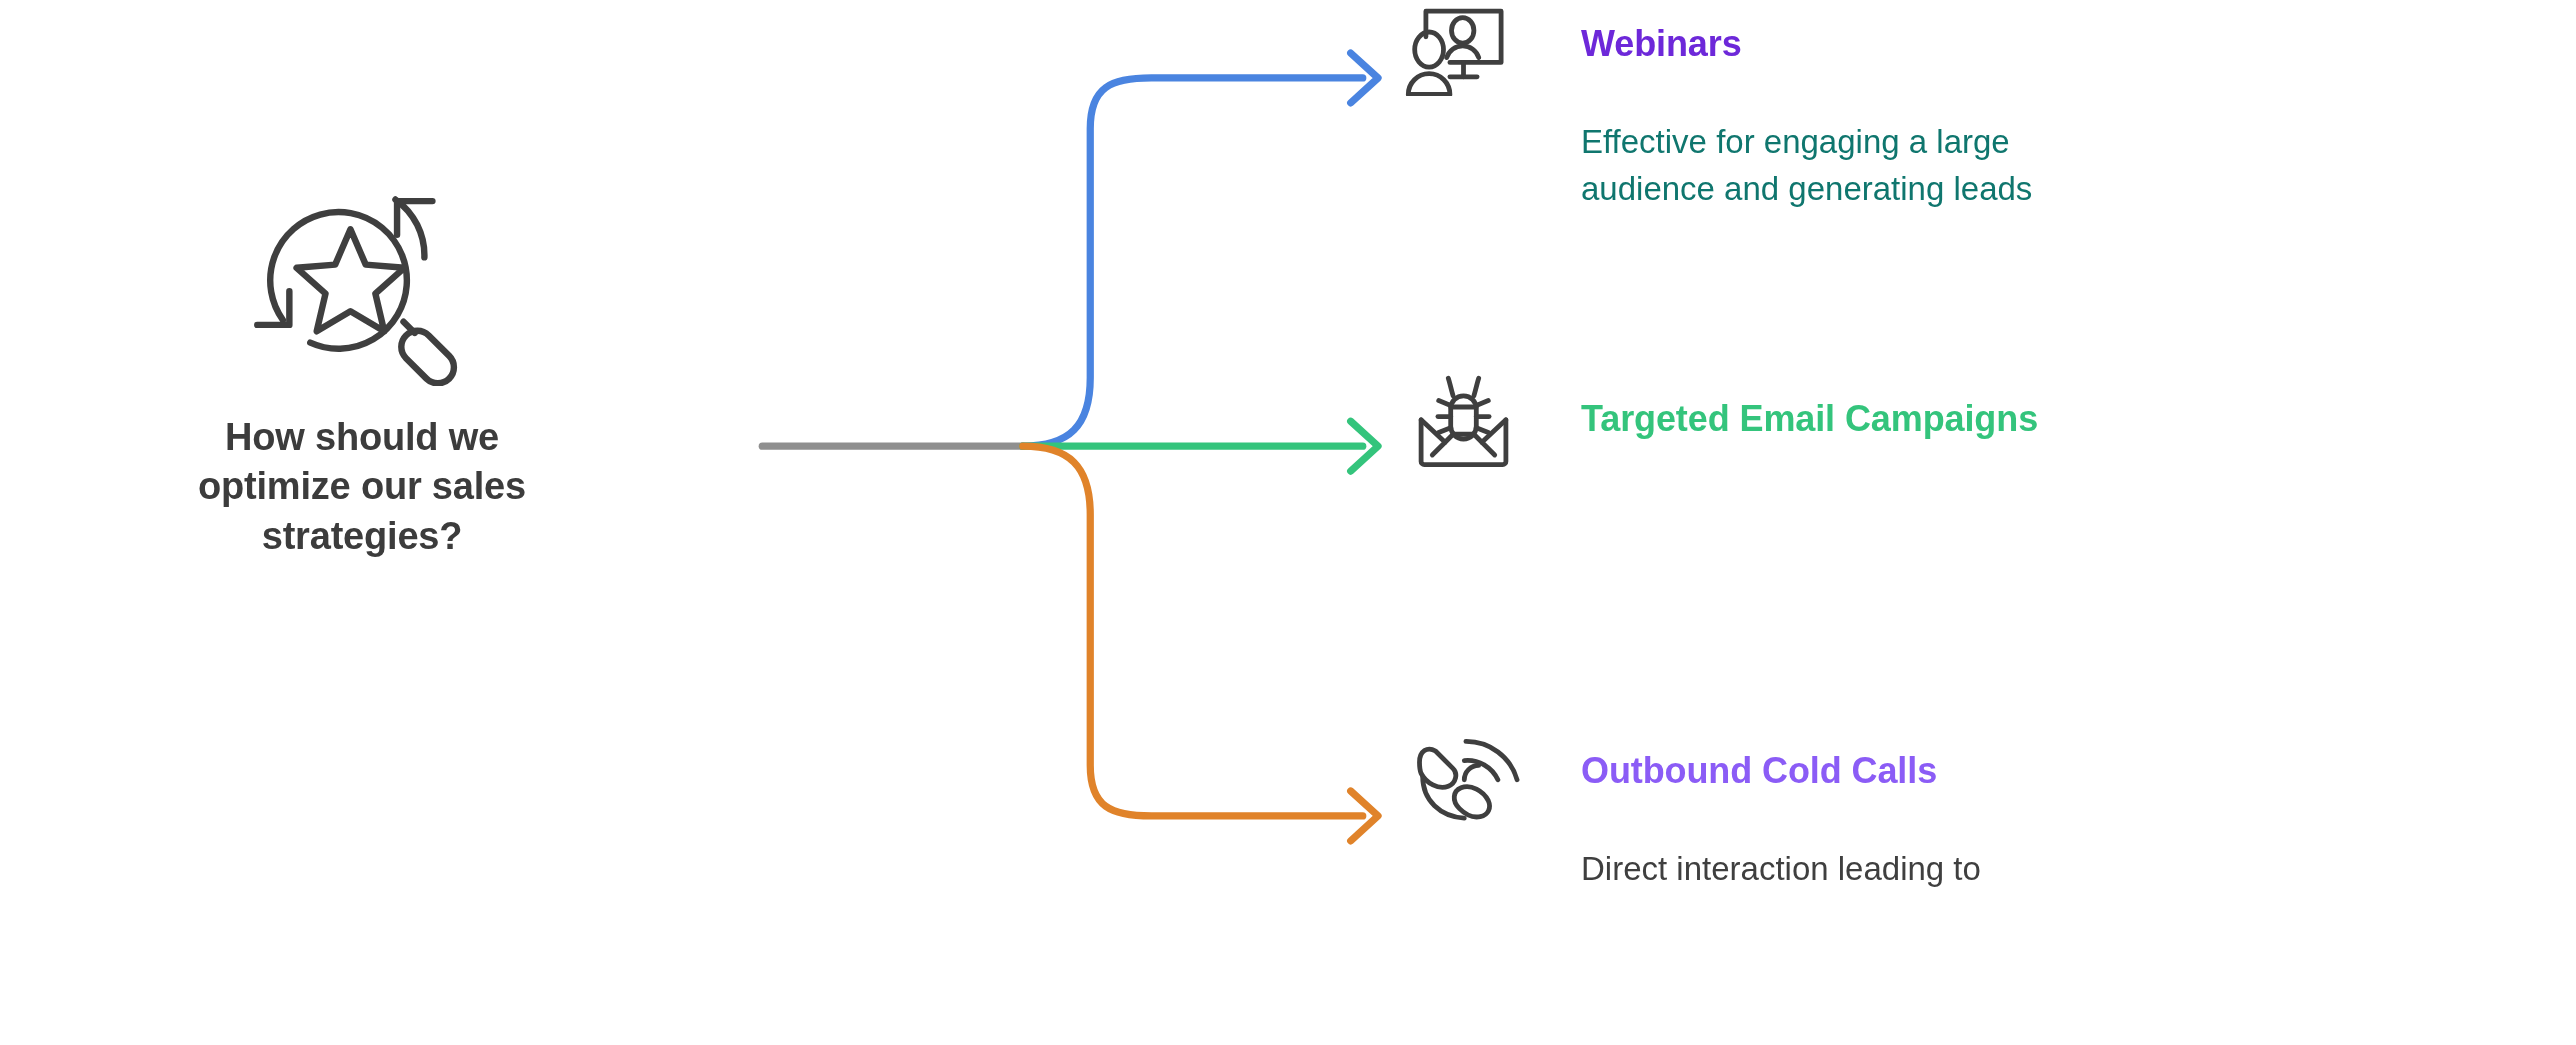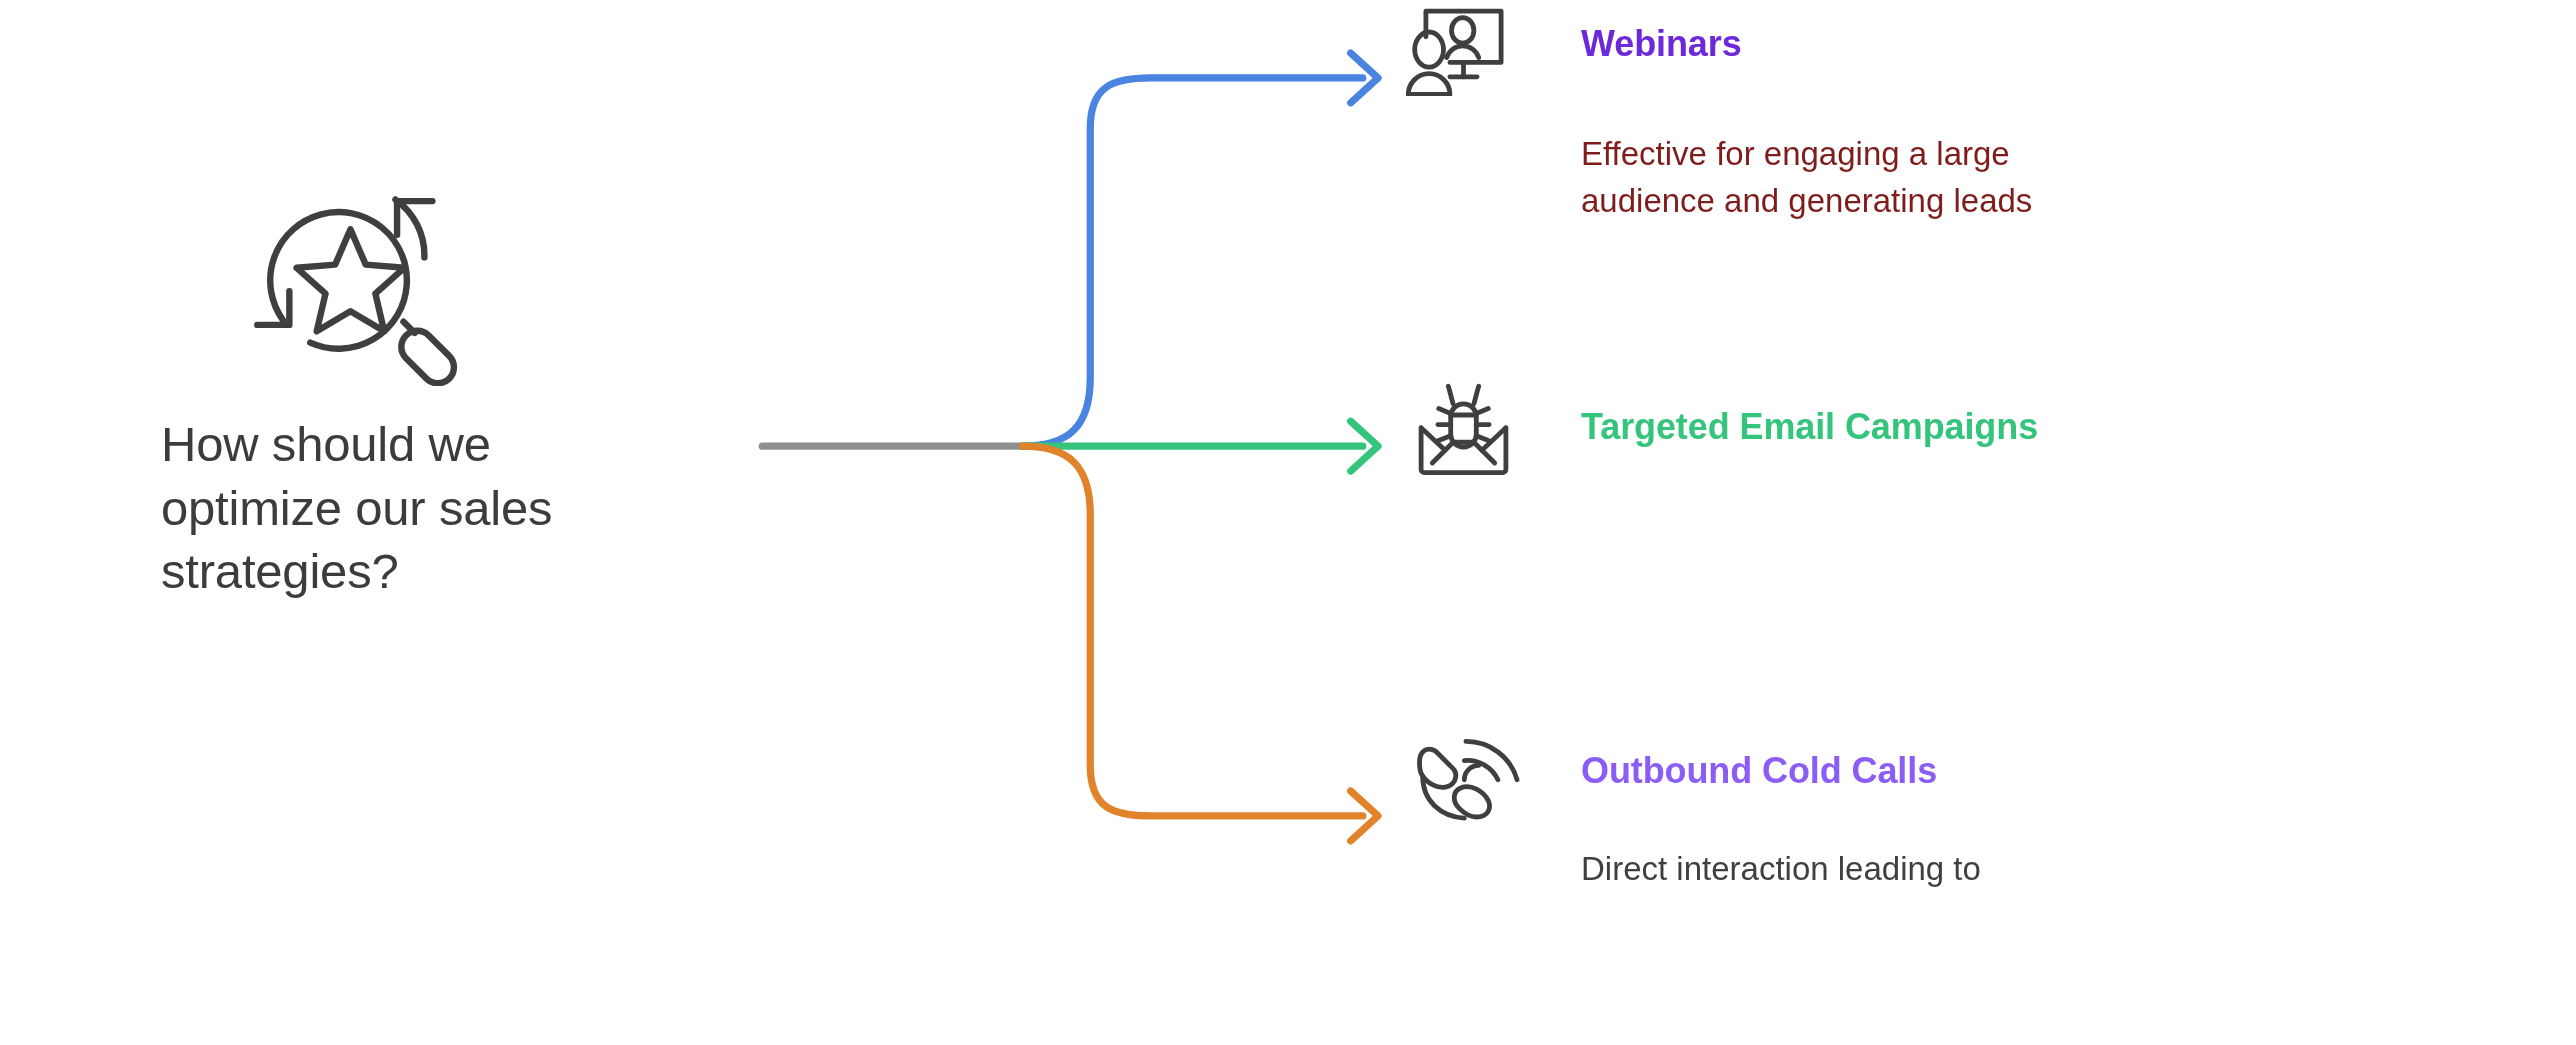--- a/index.html
+++ b/index.html
@@ -44,23 +44,23 @@
     align-items: center;
   }
   #root-icon {
     width: 217px;
     height: 201px;
     display: block;
   }
   #root-label {
     margin-top: 27px;
     width: 402px;
-    text-align: left;
-    font-size: 49px;
-    font-weight: normal;
+    text-align: center;
+    font-size: 38px;
+    font-weight: bold;
     line-height: 1.30;
     color: #3c3c3c;
     letter-spacing: -0.2px;
   }
 
   
   .branch {
     position: absolute;
     left: 1403px;
     width: 1142px;
@@ -90,21 +90,21 @@
     position: absolute;
     left: 178px;
     width: 724px;
     font-size: 33px;
     font-weight: normal;
     line-height: 1.42;
     color: #3f3f3f;
   }
 
   #branch-webinars       { top: 0px; }
-  #branch-email          { top: 383px; }
+  #branch-email          { top: 375px; }
   #branch-calls          { top: 727px; }
 
   #desc-webinars { top: 119px; }
   #desc-email    { top: 119px; }
   #desc-calls    { top: 119px; }
 </style>
 </head>
 <body style="background: rgb(255, 255, 255);">
 
 <div id="canvas">
@@ -159,21 +159,21 @@
 
           <ellipse cx="74" cy="38" rx="14" ry="16"></ellipse>
           <path d="M 54 72 A 21 21 0 0 1 94 72"></path>
 
           <ellipse cx="32" cy="62" rx="18" ry="22"></ellipse>
           <path d="M 6 118 A 26 26 0 0 1 58 118 Z"></path>
         </g>
       </svg>
       <div class="branch-title" style="color: #6d28d9;">Webinars</div>
     </div>
-    <div class="branch-desc" id="desc-webinars" style="color: #7f1d1d; margin-top: 12px;">
+    <div class="branch-desc" id="desc-webinars" style="color: #0f766e;">
       <div>Effective for engaging a large</div>
       <div>audience and generating leads</div>
     </div>
   </div>
 
   <div class="branch" id="branch-email">
     <div class="branch-head">
       <svg class="branch-icon" viewBox="0 0 150 120">
         <g fill="none" stroke="#3f3f3f" stroke-width="6" stroke-linecap="round" stroke-linejoin="round">
 

